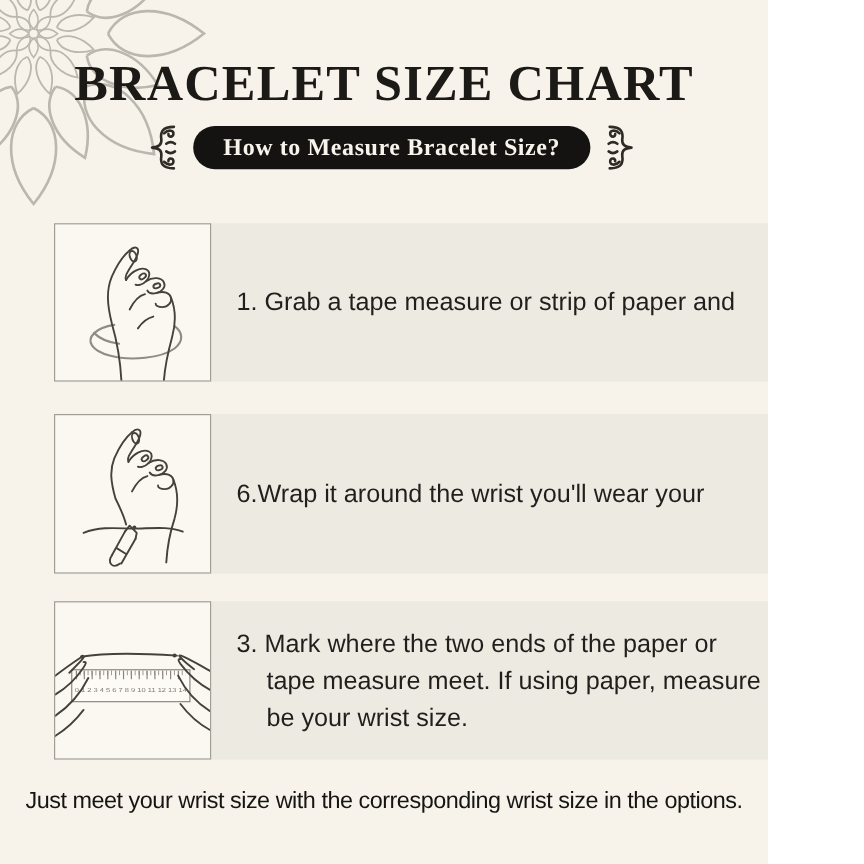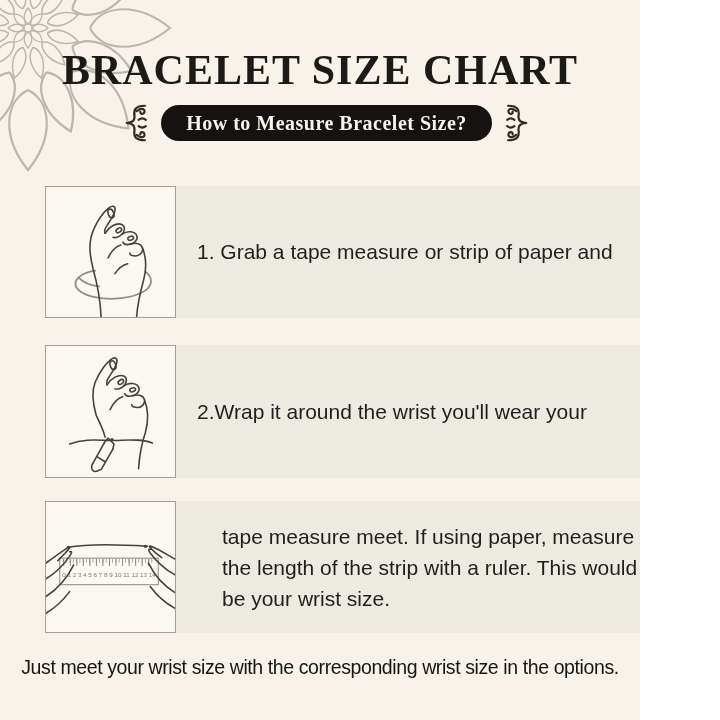--- a/index.html
+++ b/index.html
@@ -246,21 +246,21 @@
           <circle cx="67" cy="94.5" r="1.7" fill="#45423d" stroke="none"></circle>
           <path d="M68 104 L56 125"></path>
           <path d="M59 98 L48 118"></path>
           <path d="M48 118 C44 124 48 130 55 125"></path>
           <path d="M59 98 L63 93 L69 99 L68 104"></path>
           <path d="M52 112 L60 117"></path>
         </g>
       </svg>
     </div>
     <div class="step-text">
-      <div class="ln">2.Wrap it around the wrist you'll wear your</div>
+      <div class="ln">6.Wrap it around the wrist you'll wear your</div>
     </div>
   </div>
 
   <div class="panel panel3">
     <div class="imgbox">
       <svg viewBox="0 0 131 132" aria-hidden="true">
         <rect x="14" y="57" width="100" height="27" fill="#fdfbf6" stroke="#8a867e" stroke-width="1"></rect>
         <line x1="17.5" y1="61.5" x2="110.5" y2="61.5" stroke="#8a867e" stroke-width="7" stroke-dasharray="1 5.64"></line>
         <line x1="17.5" y1="59.7" x2="110.5" y2="59.7" stroke="#8a867e" stroke-width="4" stroke-dasharray="0.7 2.62"></line>
         <text x="16.5" y="76" font-size="5" fill="#7d7973" textLength="95" lengthAdjust="spacingAndGlyphs" font-family="Liberation Sans, DejaVu Sans, sans-serif">0 1 2 3 4 5 6 7 8 9 10 11 12 13 14</text>
@@ -273,21 +273,21 @@
           <path d="M0 96 C12 88 22 76 28 64"></path>
           <path d="M0 113 C10 107 18 99 24 91"></path>
           <path d="M131 58 C122 53 116 49 109 46 C105.5 44.5 103.5 44 106.5 47 C108.5 49.5 113.5 53.5 117.5 56.5"></path>
           <path d="M131 74 C120 68 112 60 106 52 C104 49 103.5 47.5 106.5 48"></path>
           <path d="M131 92 C118 84 110 74 104 62"></path>
           <path d="M131 108 C120 102 112 94 106 86"></path>
         </g>
       </svg>
     </div>
     <div class="step-text">
+      <div class="ln">3. Mark where the two ends of the paper or</div>
       <div class="ln indent">tape measure meet. If using paper, measure</div>
-      <div class="ln indent">the length of the strip with a ruler. This would</div>
       <div class="ln indent">be your wrist size.</div>
     </div>
   </div>
 
   <div class="footer">Just meet your wrist size with the corresponding wrist size in the options.</div>
 
 </div>
 
 </body></html>

